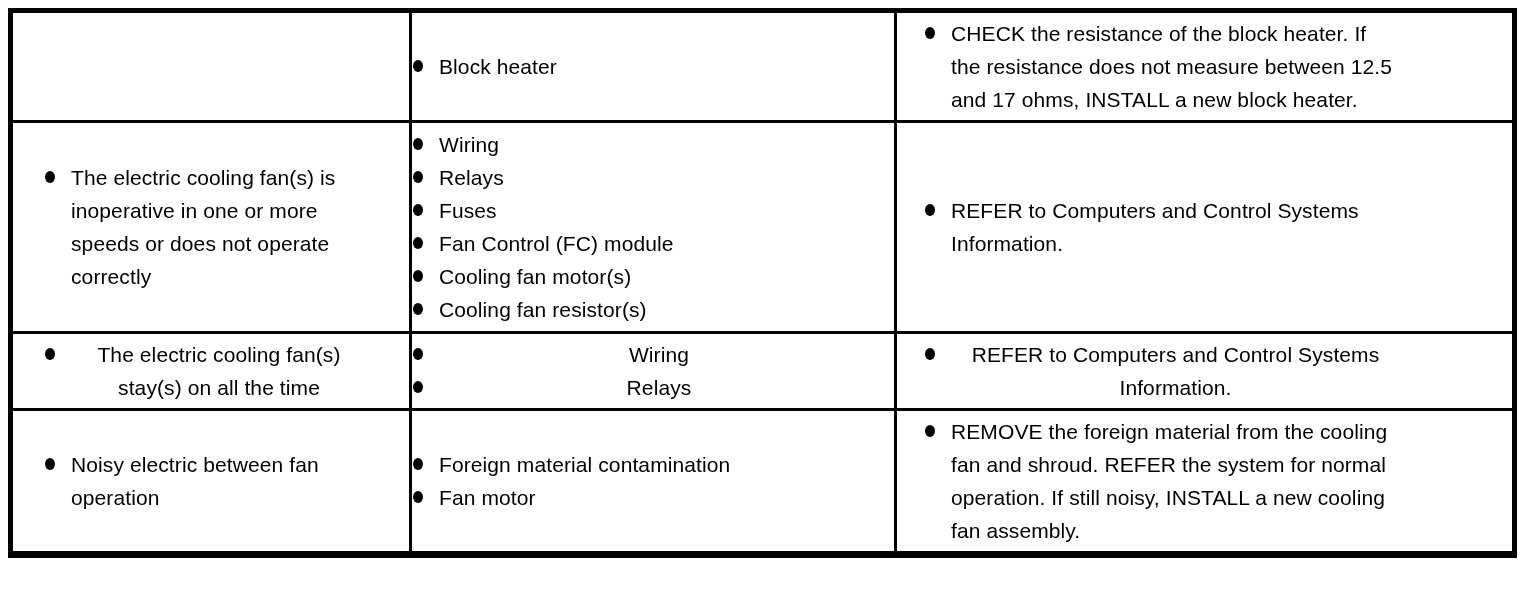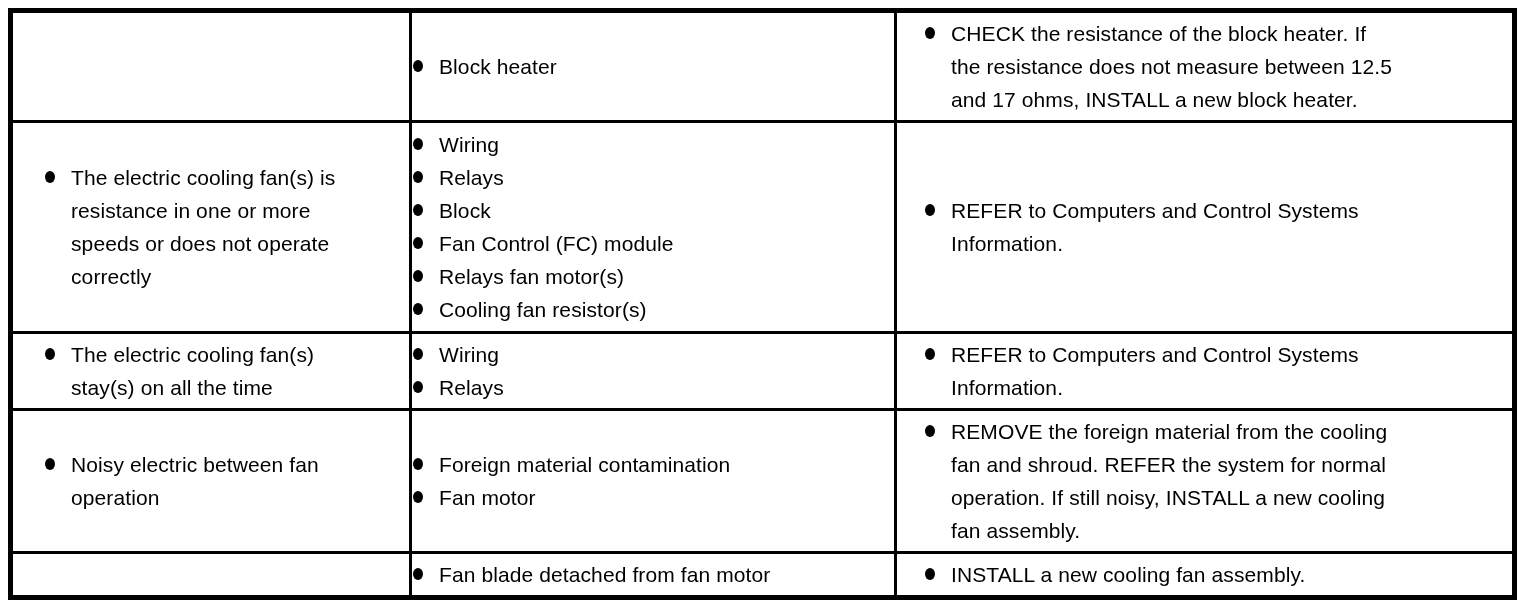--- a/index.html
+++ b/index.html
@@ -23,21 +23,21 @@
   }
   table.doc-table td {
     border: 3px solid #000;
     vertical-align: middle;
     padding-top: 4px;
     padding-bottom: 4px;
     overflow: hidden;
   }
   tr.row-1 { height: 100px; }
   tr.row-2 { height: 211px; }
-  tr.row-3 { height: 77px; }
+  tr.row-3 { height: 77px; text-align: center; }
   tr.row-4 { height: 133px; }
   tr.row-5 { height: 42px; }
 
   td.col-condition { padding-left: 32px; padding-right: 42px; }
   td.col-sources   { padding-right: 15px; }
   td.col-action    { padding-left: 28px; padding-right: 112px; }
 
   ul.bullet-list {
     list-style: none;
     margin: 0;
@@ -93,45 +93,45 @@
               <span class="item-text">CHECK the resistance of the block heater. If the resistance does not measure between 12.5 and 17 ohms, INSTALL a new block heater.</span>
             </li>
           </ul>
       </td>
     </tr>
     <tr class="row-2">
       <td class="col-condition">
         <ul class="bullet-list">
             <li>
               <span class="bullet"></span>
-              <span class="item-text">The electric cooling fan(s) is resistance in one or more speeds or does not operate correctly</span>
+              <span class="item-text">The electric cooling fan(s) is inoperative in one or more speeds or does not operate correctly</span>
             </li>
           </ul>
       </td>
       <td class="col-sources">
         <ul class="bullet-list">
             <li>
               <span class="bullet"></span>
               <span class="item-text">Wiring</span>
             </li>
             <li>
               <span class="bullet"></span>
               <span class="item-text">Relays</span>
             </li>
             <li>
               <span class="bullet"></span>
-              <span class="item-text">Block</span>
+              <span class="item-text">Fuses</span>
             </li>
             <li>
               <span class="bullet"></span>
               <span class="item-text">Fan Control (FC) module</span>
             </li>
             <li>
               <span class="bullet"></span>
-              <span class="item-text">Relays fan motor(s)</span>
+              <span class="item-text">Cooling fan motor(s)</span>
             </li>
             <li>
               <span class="bullet"></span>
               <span class="item-text">Cooling fan resistor(s)</span>
             </li>
           </ul>
       </td>
       <td class="col-action">
         <ul class="bullet-list">
             <li>
@@ -190,39 +190,18 @@
               <span class="bullet"></span>
               <span class="item-text">Fan motor</span>
             </li>
           </ul>
       </td>
       <td class="col-action">
         <ul class="bullet-list">
             <li>
               <span class="bullet"></span>
               <span class="item-text">REMOVE the foreign material from the cooling fan and shroud. REFER the system for normal operation. If still noisy, INSTALL a new cooling fan assembly.</span>
-            </li>
-          </ul>
-      </td>
-    </tr>
-    <tr class="row-5">
-      <td class="col-condition">
-        <ul class="bullet-list"></ul>
-      </td>
-      <td class="col-sources">
-        <ul class="bullet-list">
-            <li>
-              <span class="bullet"></span>
-              <span class="item-text">Fan blade detached from fan motor</span>
-            </li>
-          </ul>
-      </td>
-      <td class="col-action">
-        <ul class="bullet-list">
-            <li>
-              <span class="bullet"></span>
-              <span class="item-text">INSTALL a new cooling fan assembly.</span>
             </li>
           </ul>
       </td>
     </tr>
   </tbody>
 </table>
 
 </body></html>

